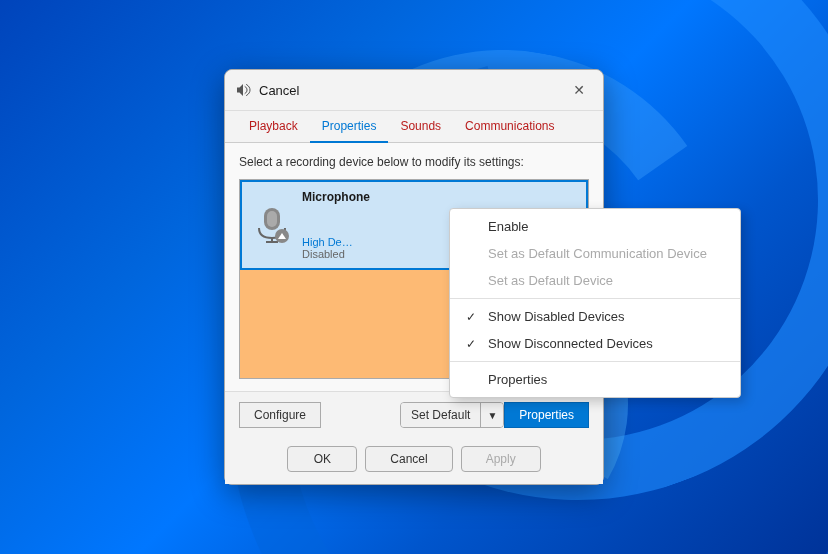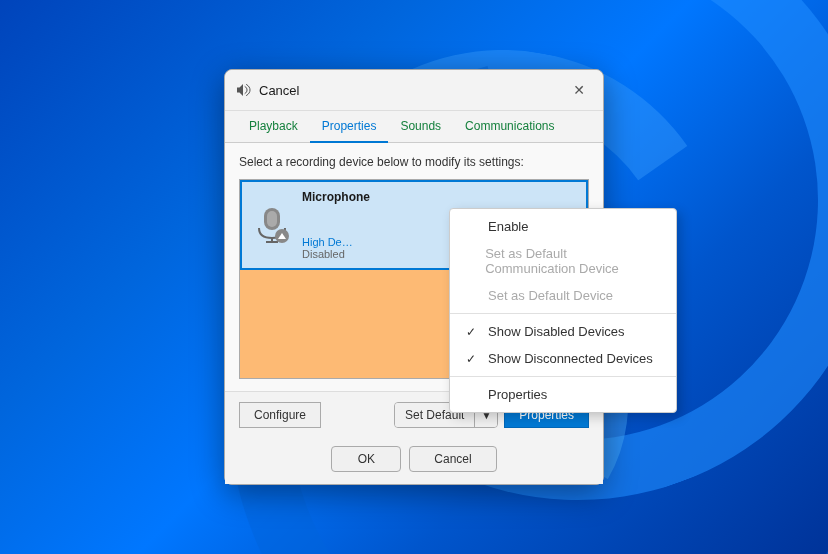--- a/index.html
+++ b/index.html
@@ -122,21 +122,21 @@
     
     .tabs {
       display: flex;
       padding: 0 12px;
       border-bottom: 1px solid #ccc;
       background: #f3f3f3;
     }
     .tab {
       padding: 8px 12px;
       font-size: 12px;
-      color: #15803d;
+      color: #b91c1c;
       cursor: pointer;
       border-bottom: 2px solid transparent;
       margin-bottom: -1px;
     }
     .tab.active {
       border-bottom: 2px solid #0078d4;
       color: #0078d4;
     }
 
     
@@ -196,21 +196,21 @@
     
     .dialog-footer {
       padding: 10px 14px;
       background: #f3f3f3;
       border-top: 1px solid #ddd;
       display: flex;
       align-items: center;
       justify-content: space-between;
     }
     .footer-left { display: flex; gap: 8px; }
-    .footer-right { display: flex; gap: 6px; }
+    .footer-right { display: flex; }
 
     .btn {
       padding: 5px 14px;
       font-size: 12px;
       border: 1px solid #aaa;
       background: #f0f0f0;
       border-radius: 0;
       cursor: pointer;
       color: #333;
     }
@@ -263,21 +263,21 @@
       color: #333;
       min-width: 70px;
     }
     .action-btn.apply-btn { color: #aaa; cursor: default; }
 
     
     .context-menu {
       position: absolute;
       top: 138px;
       left: 224px;
-      width: 228px;
+      width: 292px;
       background: white;
       border: 1px solid #ccc;
       box-shadow: 4px 4px 12px rgba(0,0,0,0.2);
       z-index: 100;
       border-radius: 4px;
       padding: 4px 0;
     }
     .ctx-item {
       padding: 6px 16px;
       font-size: 13px;
@@ -370,20 +370,21 @@
           <button class="set-default-btn">Set Default</button>
           <button class="set-default-dropdown">▼</button>
         </div>
         <button class="btn primary">Properties</button>
       </div>
     </div>
 
     <div class="action-footer">
       <button class="action-btn">OK</button>
       <button class="action-btn">Cancel</button>
+      <button class="action-btn apply-btn">Apply</button>
     </div>
 
     <div class="context-menu">
       <div class="ctx-item">
         <span class="ctx-check"></span>
         <span>Enable</span>
       </div>
       <div class="ctx-item disabled">
         <span class="ctx-check"></span>
         <span>Set as Default Communication Device</span>

